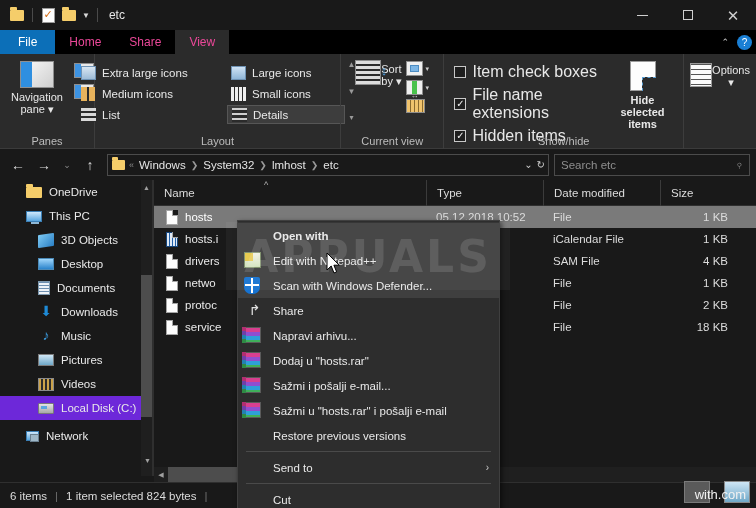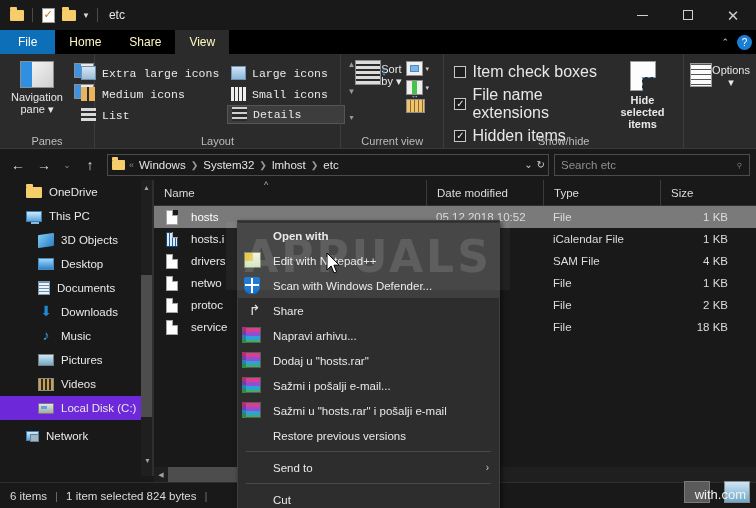--- a/index.html
+++ b/index.html
@@ -44,21 +44,21 @@
   .wincontrols { position: absolute; right: 0; top: 0; display: flex; height: 30px; }
   .wc { width: 45px; height: 30px; display: flex; align-items: center; justify-content: center;
         color: #cfcfcf; font-size: 12px; }
   .wc.close { width: 46px; }
   .wc-min { width: 11px; height: 1px; background: #cfcfcf; }
   .wc-max { width: 10px; height: 10px; border: 1px solid #cfcfcf; }
   .wc-x { font-size: 15px; line-height: 15px; color: #cfcfcf; font-weight: 300; }
 
   
   .tabbar { height: 24px; background: #000; display: flex; align-items: stretch; position: relative; }
-  .tab { padding: 0 14px; display: flex; align-items: center; font-size: 12px; color: #fef9c3; }
+  .tab { padding: 0 14px; display: flex; align-items: center; font-size: 12px; color: #ec4899; }
   .tab.file { background: #0c6fb8; color: #fff; padding: 0 18px; }
   .tab.active { background: #2b2b2b; }
   .tabbar-right { position: absolute; right: 4px; top: 0; height: 24px; display: flex; align-items: center; gap: 8px; }
   .chev-up { font-size: 9px; color: #d0d0d0; }
   .help-circle {
     width: 15px; height: 15px; border-radius: 50%; background: #1a7fd4;
     color: #fff; font-size: 10px; display: flex; align-items: center; justify-content: center;
   }
 
   
@@ -79,21 +79,21 @@
   .bigbtn-lbl { font-size: 11px; color: #e8e8e8; text-align: center; line-height: 12px; margin-top: 3px; }
   .smallcol { display: flex; flex-direction: column; gap: 6px; padding-top: 5px; }
   .mini-pane { width: 20px; height: 15px; border: 1px solid #8f8f8f; display: flex; }
   .mini-pane .a { width: 6px; background: #3d93e2; }
   .mini-pane .b { flex: 1; background: #e9e9e9; }
   .mini-pane.rows .b { background: repeating-linear-gradient(#e9e9e9 0 2px,#9fb8cc 2px 3px); }
 
   
   .layout-grid { display: grid; grid-template-columns: 150px 118px; grid-template-rows: repeat(3,21px);
                  align-items: center; padding-top: 4px; }
-  .lay-item { display: flex; align-items: flex-end; gap: 6px; padding: 2px 4px; height: 19px; font-size: 11.5px; font-family: Liberation Mono, monospace; }
+  .lay-item { display: flex; align-items: center; gap: 6px; padding: 2px 4px; height: 19px; font-size: 11.5px; }
   .lay-item.sel { background: #3d3d3d; border: 1px solid #565656; }
   .lay-ico { width: 15px; height: 14px; flex: none; }
   .ico-xl { background: linear-gradient(#d8e6f2,#9dbcd8); border: 1px solid #6f93b5; }
   .ico-lg { background: linear-gradient(#cfe3f5,#8fb6d8); border: 1px solid #6f93b5; }
   .ico-md { background:
       repeating-linear-gradient(90deg,#e8b35c 0 6px,#2b2b2b 6px 8px),
       repeating-linear-gradient(#e8b35c 0 5px,#2b2b2b 5px 7px); }
   .ico-sm { background:
       repeating-linear-gradient(90deg,#efefef 0 3px,#2b2b2b 3px 4px),
       repeating-linear-gradient(#efefef 0 3px,#2b2b2b 3px 4px); }
@@ -194,21 +194,21 @@
   .col + .col { border-left: 1px solid #3b3b3b; }
   .col.name { width: 272px; }
   .col.date { width: 117px; }
   .col.type { width: 117px; }
   .col.size { width: 78px; }
   .sortcaret { position: absolute; left: 110px; top: 0px; color: #b4b4b4; font-size: 9px; }
 
   .filelist { position: relative; }
   .frow { height: 22px; display: flex; align-items: center; font-size: 11.5px; color: #e9e9e9; }
   .frow.sel { background: #7a7a7a; color: #fff; }
-  .fname { width: 272px; display: flex; align-items: center; gap: 13px; padding-left: 12px; }
+  .fname { width: 272px; display: flex; align-items: center; gap: 7px; padding-left: 12px; }
   .fdate { width: 117px; padding-left: 10px; color: #dcdcdc; }
   .ftype { width: 117px; padding-left: 10px; color: #dcdcdc; }
   .fsize { width: 78px; padding-right: 10px; text-align: right; color: #dcdcdc; }
   .file-ico { width: 12px; height: 15px; background: #fdfdfd; border: 1px solid #a5a5a5; flex: none; position: relative; }
   .file-ico:after { content:""; position:absolute; right:-1px; top:-1px; width:5px; height:5px;
                     background:#191919; border-left:1px solid #a5a5a5; border-bottom:1px solid #a5a5a5; }
   .file-ico.ics { background: #1f5fa8; border-color: #16457a;
                   background-image: repeating-linear-gradient(90deg,#dfe9f5 0 2px,#1f5fa8 2px 3px),
                                      repeating-linear-gradient(#dfe9f5 0 2px,#1f5fa8 2px 3px); }
 
@@ -531,25 +531,25 @@
     </div>
 
     <div class="splitter"></div>
 
     <div class="filepane">
       <div class="colhdr">
         <div class="col name">
           <span>Name</span>
           <span class="sortcaret">^</span>
         </div>
+        <div class="col type">
+          <span>Type</span>
+        </div>
         <div class="col date">
           <span>Date modified</span>
-        </div>
-        <div class="col type">
-          <span>Type</span>
         </div>
         <div class="col size">
           <span>Size</span>
         </div>
       </div>
 
       <div class="filelist">
         <div class="frow sel">
           <div class="fname">
             <div class="file-ico"></div>

